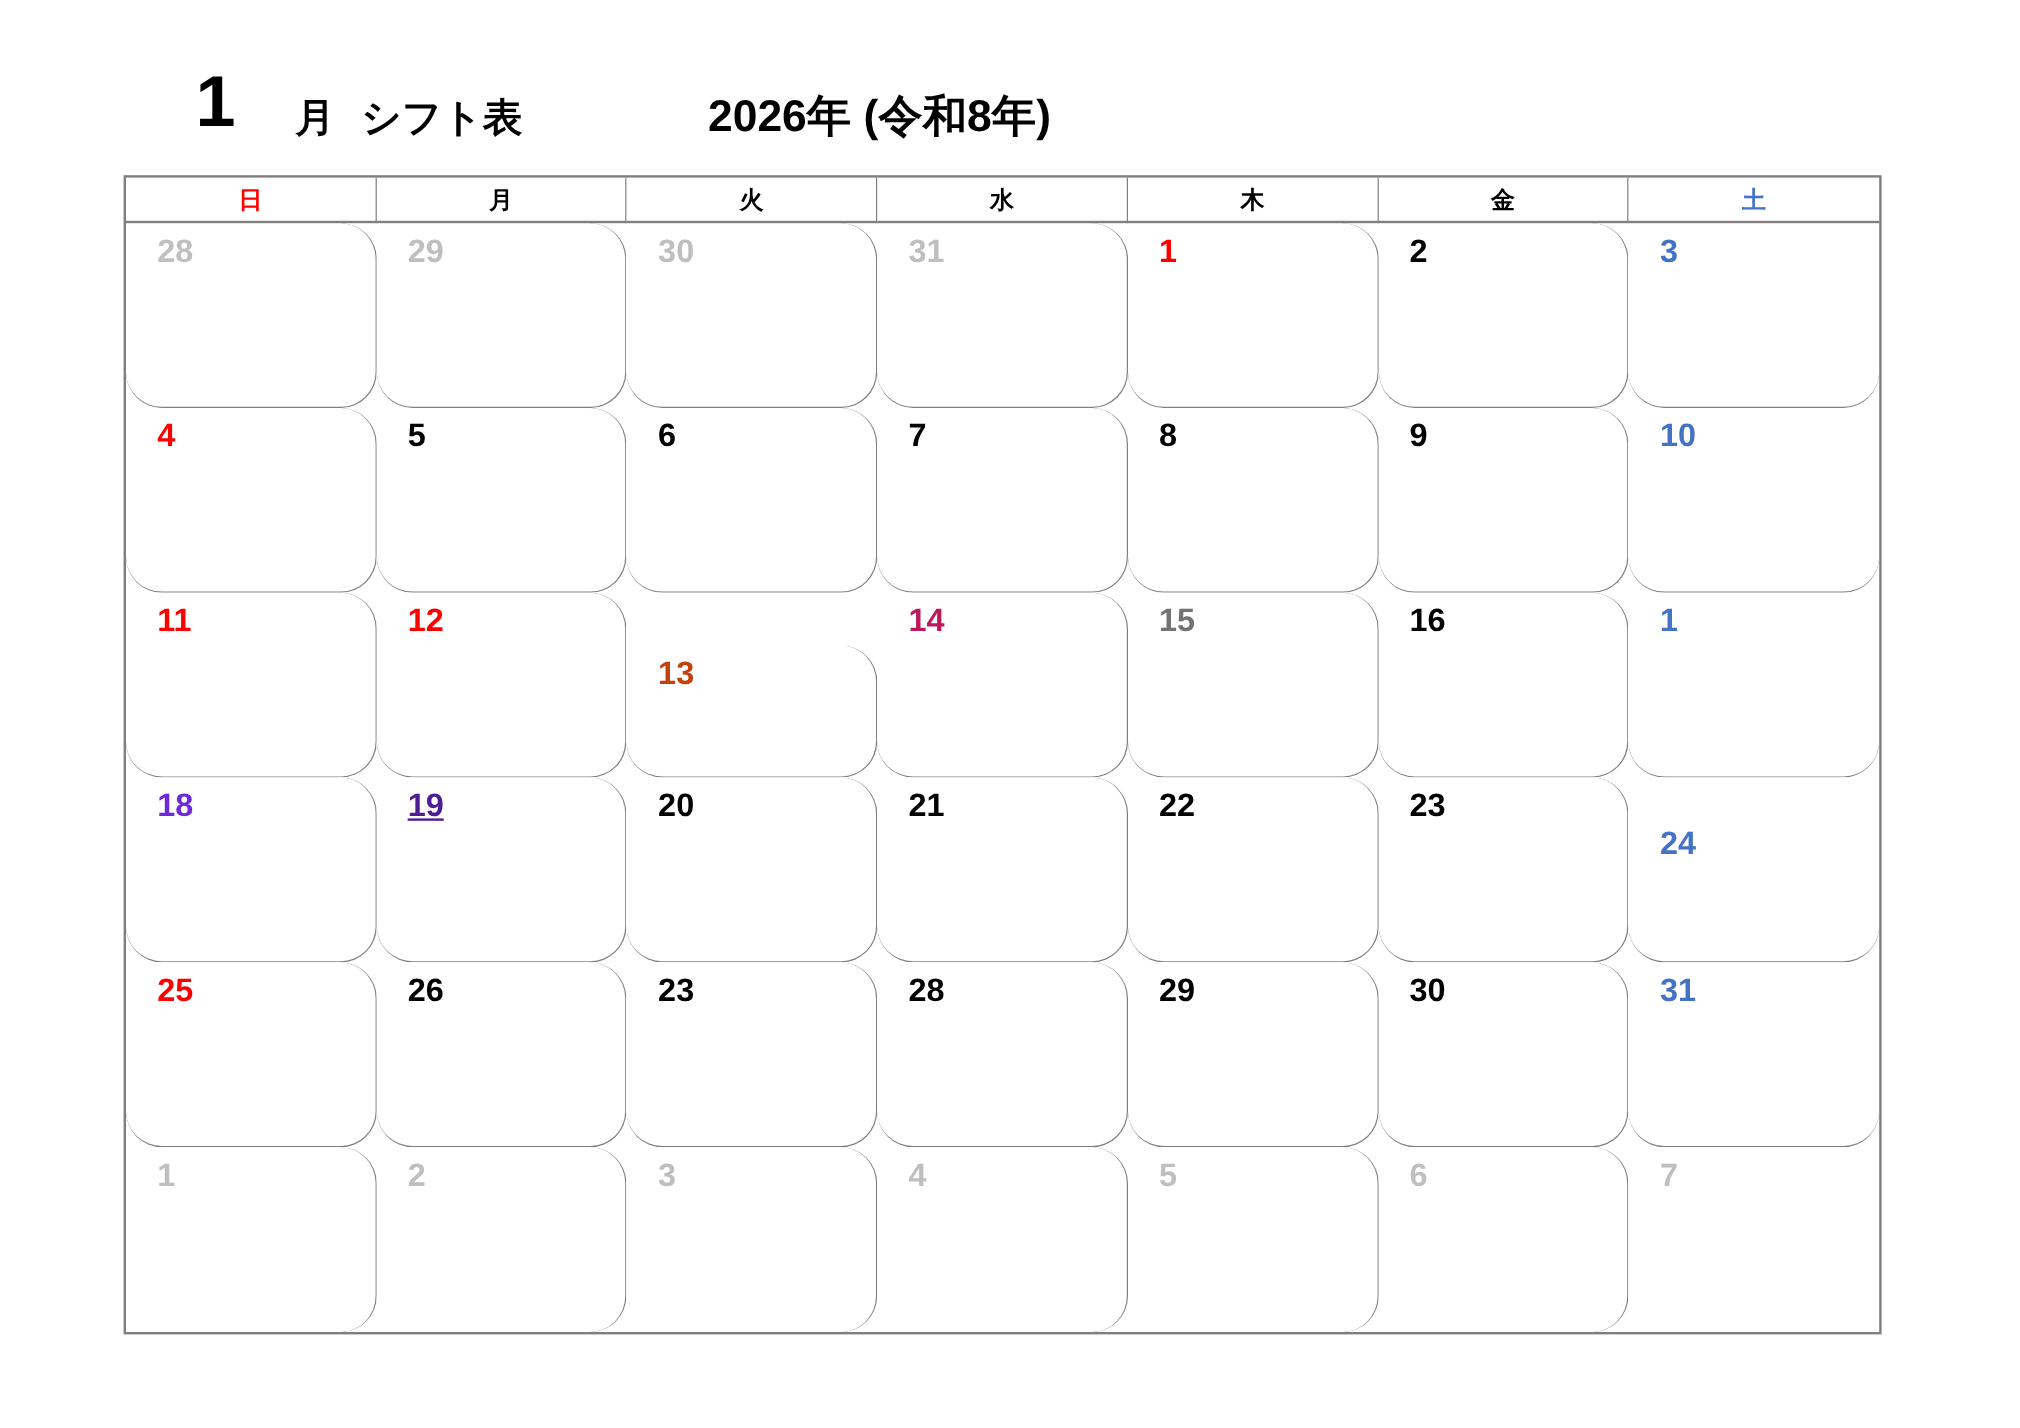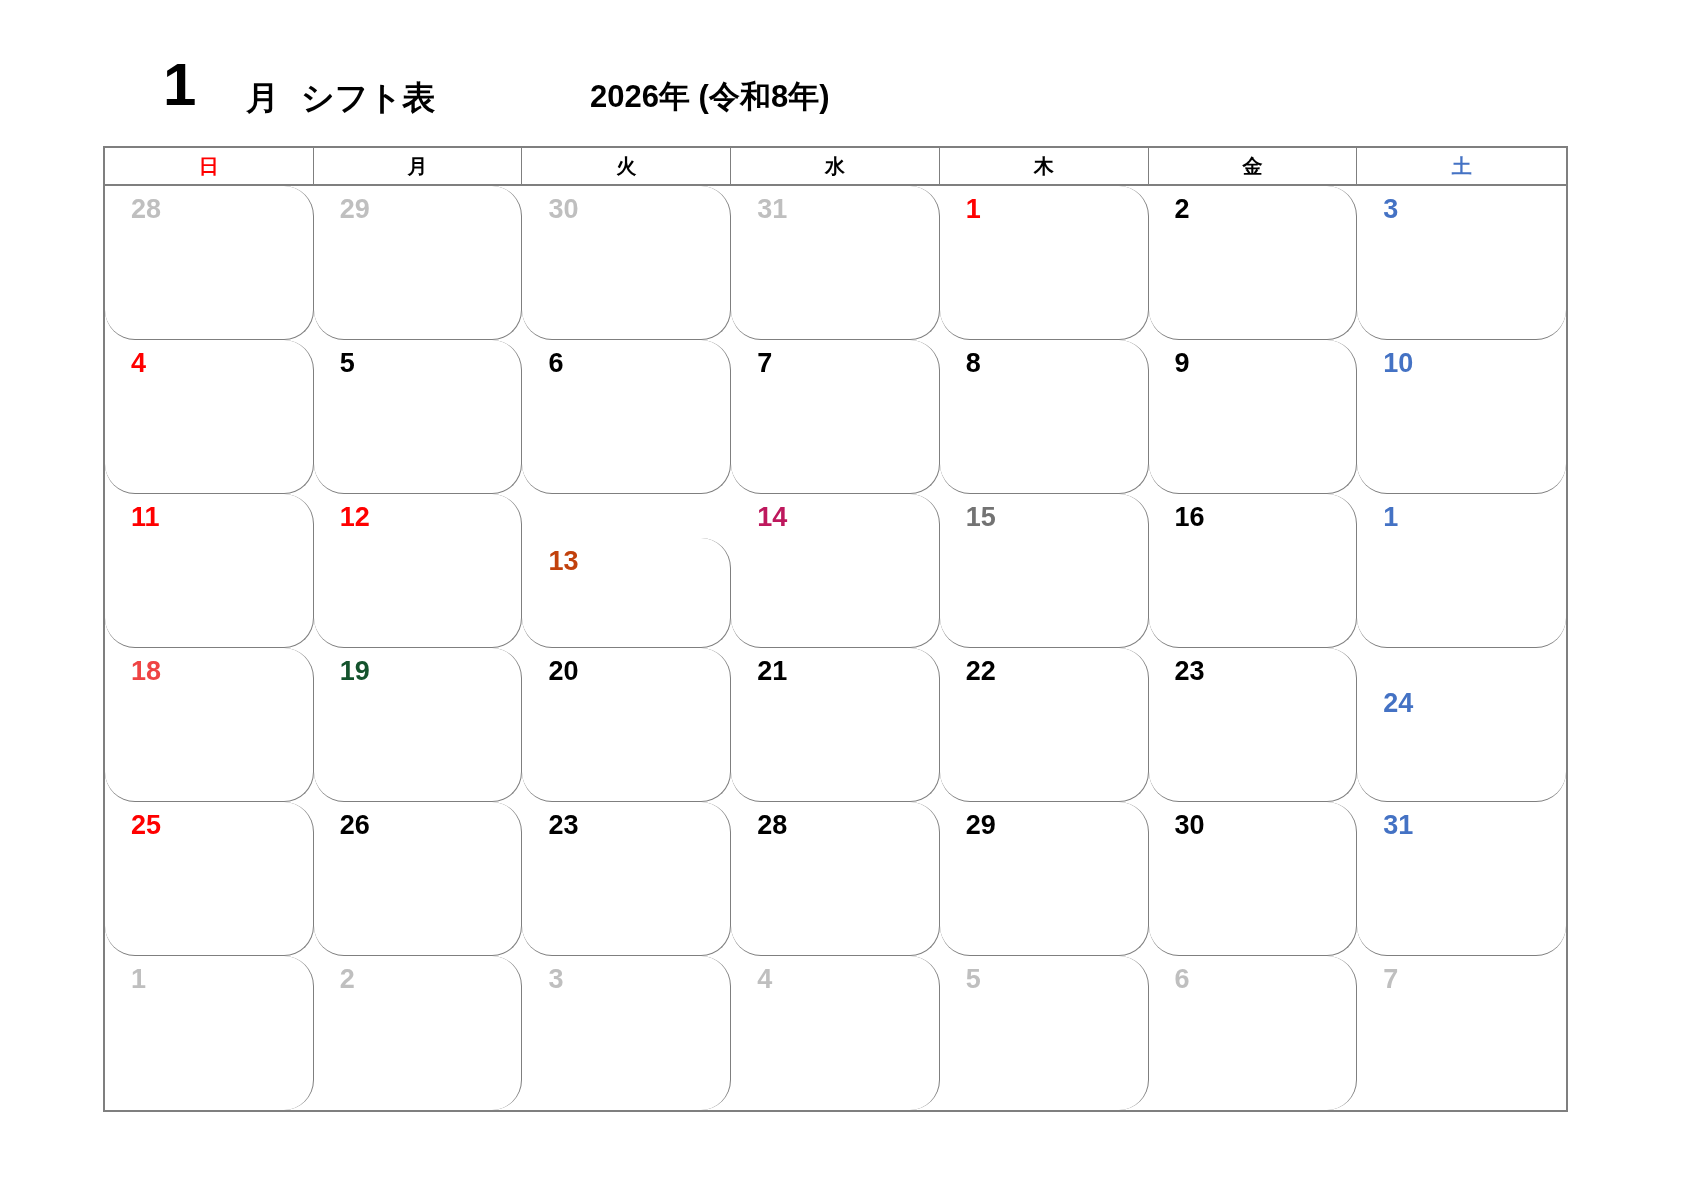--- a/index.html
+++ b/index.html
@@ -33,21 +33,21 @@
     position: absolute;
     left: 301px; top: 80px;
     font-size: 33px;
     font-weight: 700;
     line-height: 36px;
     color: #000000;
   }
   .year-label {
     position: absolute;
     left: 590px; top: 77px;
-    font-size: 31px;
+    font-size: 37px;
     font-weight: 700;
     line-height: 40px;
     color: #000000;
   }
   
   .calendar {
     position: absolute;
     left: 103px; top: 146px;
     width: 1461px; height: 962px;
     border: 2px solid #7f7f7f;
@@ -127,22 +127,22 @@
       <div class="dcell" style="color: rgb(255, 0, 0);">11</div>
       <div class="dcell" style="color: rgb(255, 0, 0);">12</div>
       <div class="dcell" style="color: #c2410c; margin-top: 44px;">13</div>
       <div class="dcell" style="color: #be185d;">14</div>
       <div class="dcell" style="color: #737373;">15</div>
       <div class="dcell" style="color: rgb(0, 0, 0);">16</div>
       <div class="dcell" style="color: rgb(68, 114, 196);">1</div>
     </div>
 
     <div class="wrow">
-      <div class="dcell" style="color: #ef4444;">18</div>
-      <div class="dcell" style="color: #14532d;">19</div>
+      <div class="dcell" style="color: #6d28d9;">18</div>
+      <div class="dcell" style="color: #4c1d95; text-decoration: underline;">19</div>
       <div class="dcell" style="color: rgb(0, 0, 0);">20</div>
       <div class="dcell" style="color: rgb(0, 0, 0);">21</div>
       <div class="dcell" style="color: rgb(0, 0, 0);">22</div>
       <div class="dcell" style="color: rgb(0, 0, 0);">23</div>
       <div class="dcell" style="color: rgb(68, 114, 196); margin-top: 32px;">24</div>
     </div>
 
     <div class="wrow">
       <div class="dcell" style="color: rgb(255, 0, 0);">25</div>
       <div class="dcell" style="color: rgb(0, 0, 0);">26</div>

